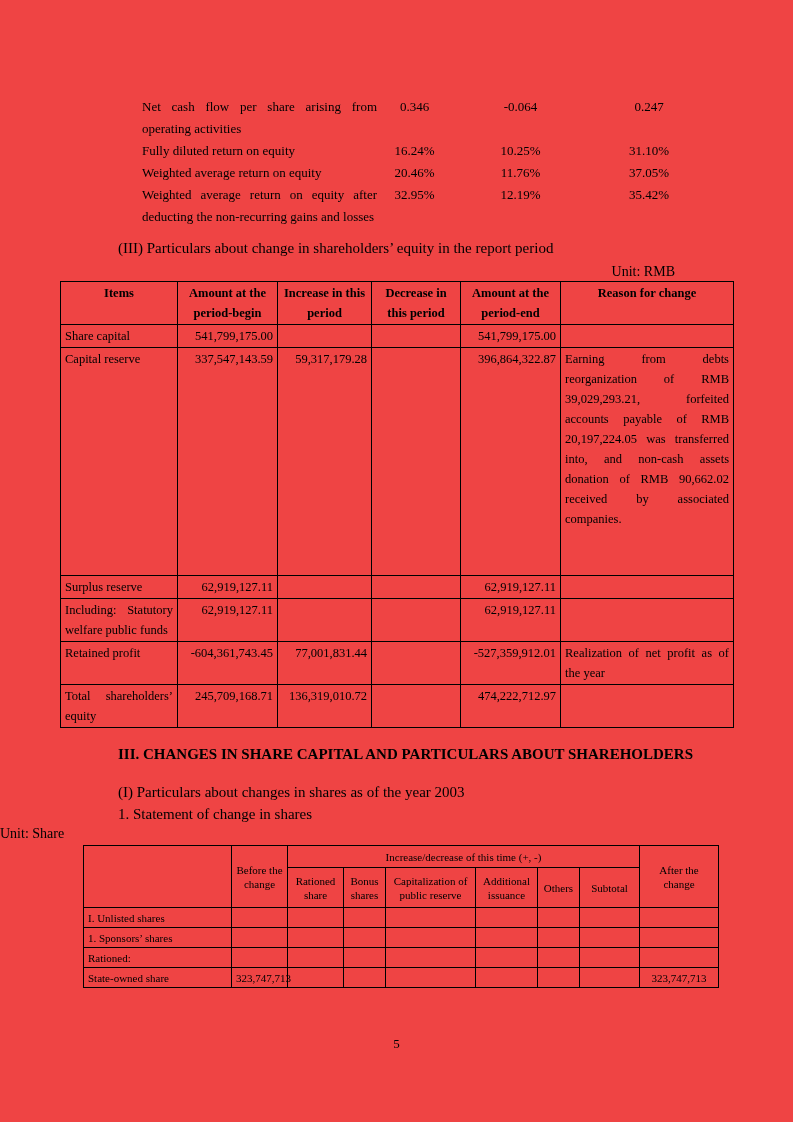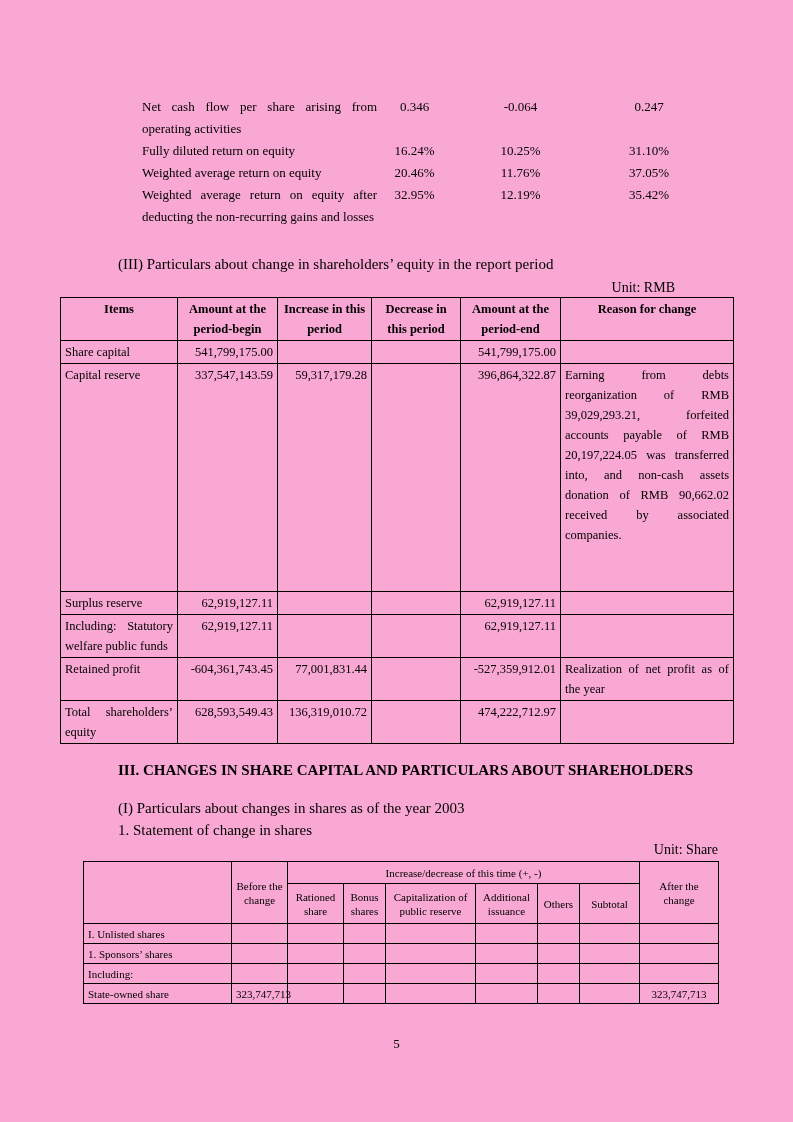--- a/index.html
+++ b/index.html
@@ -2,55 +2,55 @@
 <html><head>
 <meta charset="utf-8">
 <style>
   html, body { margin: 0; padding: 0; background: #ffffff; }
   * { box-sizing: border-box; }
 
   .page {
     position: relative;
     width: 793px;
     height: 1122px;
-    background: #f9a8d4;
+    background: #ef4444;
     color: #000000;
     font-family: "Liberation Serif", serif;
     overflow: hidden;
   }
 
   
   .metrics { margin: 96px 0 0 142px; font-size: 13px; line-height: 22px; }
   .m-row { display: flex; align-items: flex-start; }
   .m-label { width: 235px; text-align: justify; }
   .m-v  { text-align: center; }
   .m-v1 { width: 75px; }
   .m-v2 { width: 137px; }
   .m-v3 { width: 120px; }
 
-  .h-equity { margin: 26px 0 0 118px; font-size: 15px; line-height: 21px; }
+  .h-equity { margin: 10px 0 0 118px; font-size: 15px; line-height: 21px; }
   .unit-rmb { margin: 4px 118px 0 9px; text-align: right; font-size: 14px; line-height: 18px; }
 
   table { border-collapse: collapse; table-layout: fixed; }
   th, td { border: 1px solid #000000; }
 
   .equity-table { margin: 0 0 0 60px; width: 673px; font-size: 12.5px; line-height: 20px; }
   .equity-table th, .equity-table td { vertical-align: top; padding: 1px 4px; }
   .equity-table th { font-weight: bold; text-align: center; }
   .equity-table td.item   { text-align: justify; }
   .equity-table td.num    { text-align: right; }
   .equity-table td.reason { text-align: justify; }
   .equity-table tr.row-tall { height: 228px; padding-left: 28px; }
 
   .h-share {
     margin: 14px 0 14px 118px; width: 592px;
     font-size: 15px; font-weight: bold; line-height: 25px; text-align: justify;
   }
   .sub-line { margin-left: 118px; font-size: 15px; line-height: 22px; }
-  .unit-share { margin: 0 75px 2px 0; text-align: right; font-size: 14px; line-height: 18px; }
+  .unit-share { margin: 0 75px 2px 0; font-size: 14px; line-height: 18px; }
 
   .share-table { margin: 0 0 0 83px; width: 635px; font-size: 11px; line-height: 14px; }
   .share-table th, .share-table td { padding: 1px 4px; font-weight: normal; }
   .share-table thead th { text-align: center; vertical-align: middle; }
   .share-table .group-row th { height: 22px; }
   .share-table .sub-row th { height: 40px; }
   .share-table tbody td { height: 20px; vertical-align: middle; }
   .share-table td.label { text-align: left; }
   .share-table td.num   { text-align: center; }
 
@@ -156,21 +156,21 @@
       <tr>
         <td class="item">Retained profit</td>
         <td class="num">-604,361,743.45</td>
         <td class="num">77,001,831.44</td>
         <td class="num"></td>
         <td class="num">-527,359,912.01</td>
         <td class="reason">Realization of net profit as of the year</td>
       </tr>
       <tr>
         <td class="item">Total shareholders’ equity</td>
-        <td class="num">628,593,549.43</td>
+        <td class="num">245,709,168.71</td>
         <td class="num">136,319,010.72</td>
         <td class="num"></td>
         <td class="num">474,222,712.97</td>
         <td class="reason"></td>
       </tr>
     </tbody>
   </table>
 
   <div class="h-share">III. CHANGES IN SHARE CAPITAL AND PARTICULARS ABOUT SHAREHOLDERS</div>
   <div class="sub-line">(I) Particulars about changes in shares as of the year 2003</div>
@@ -222,21 +222,21 @@
         <td class="num"></td>
         <td class="num"></td>
         <td class="num"></td>
         <td class="num"></td>
         <td class="num"></td>
         <td class="num"></td>
         <td class="num"></td>
         <td class="num"></td>
       </tr>
       <tr>
-        <td class="label">Including:</td>
+        <td class="label">Rationed:</td>
         <td class="num"></td>
         <td class="num"></td>
         <td class="num"></td>
         <td class="num"></td>
         <td class="num"></td>
         <td class="num"></td>
         <td class="num"></td>
         <td class="num"></td>
       </tr>
       <tr>

